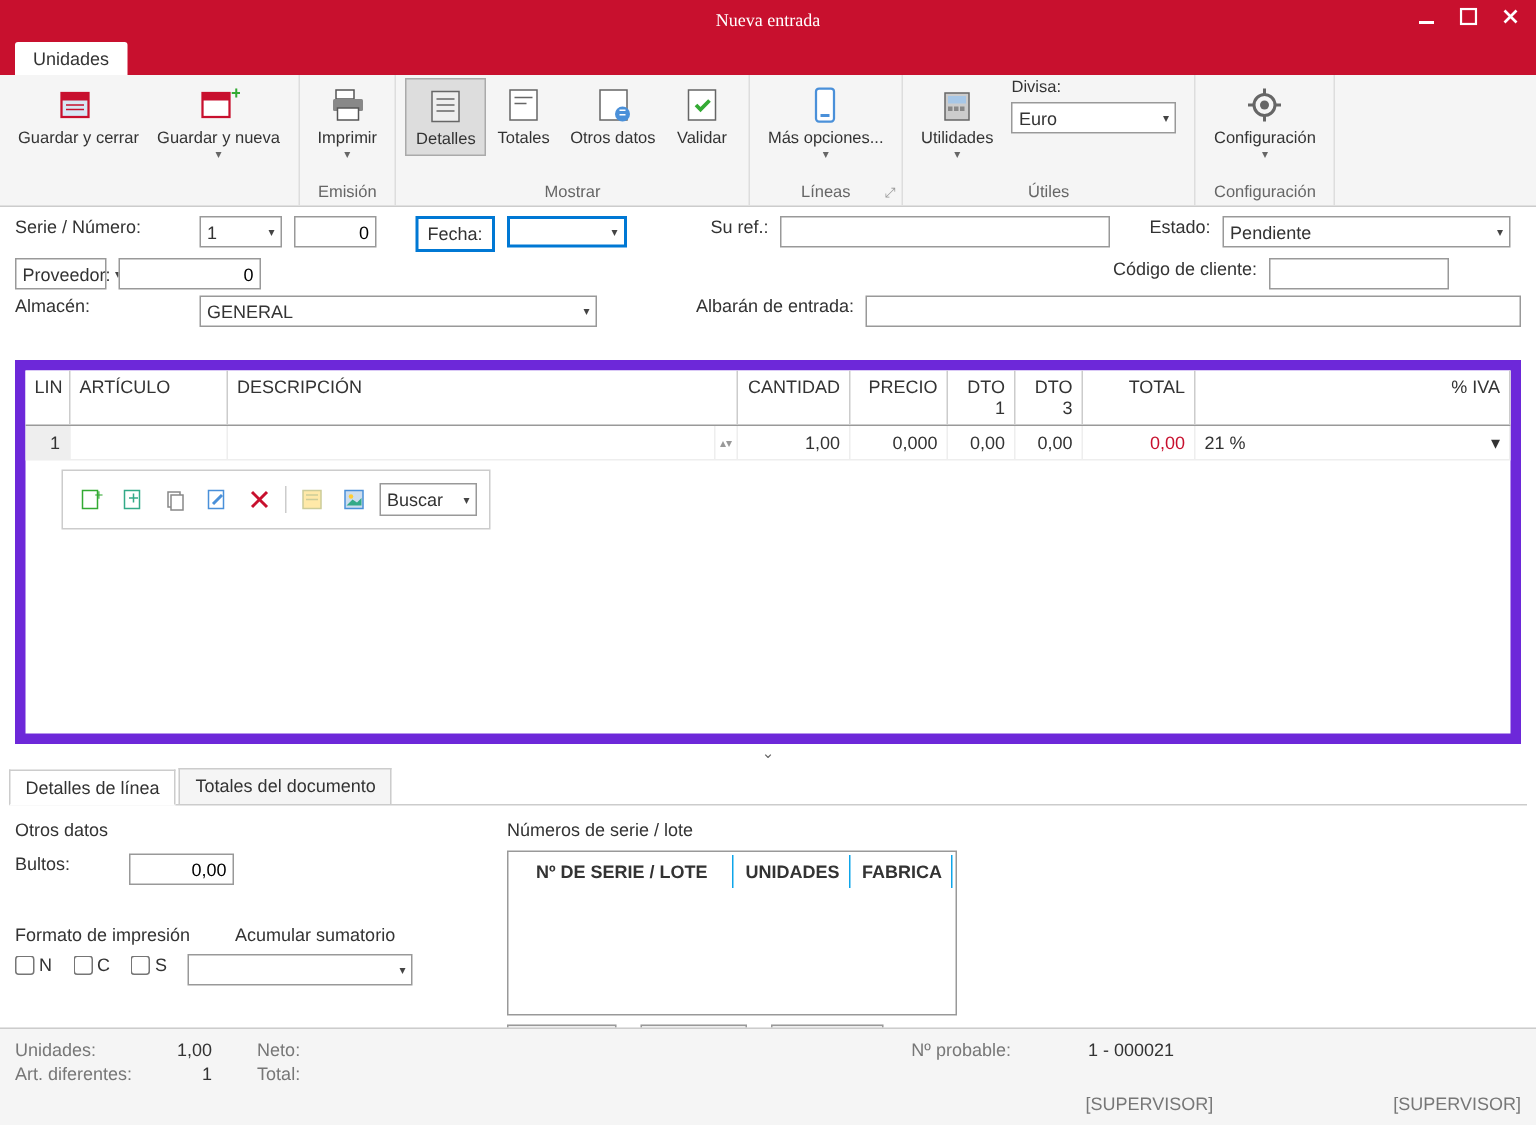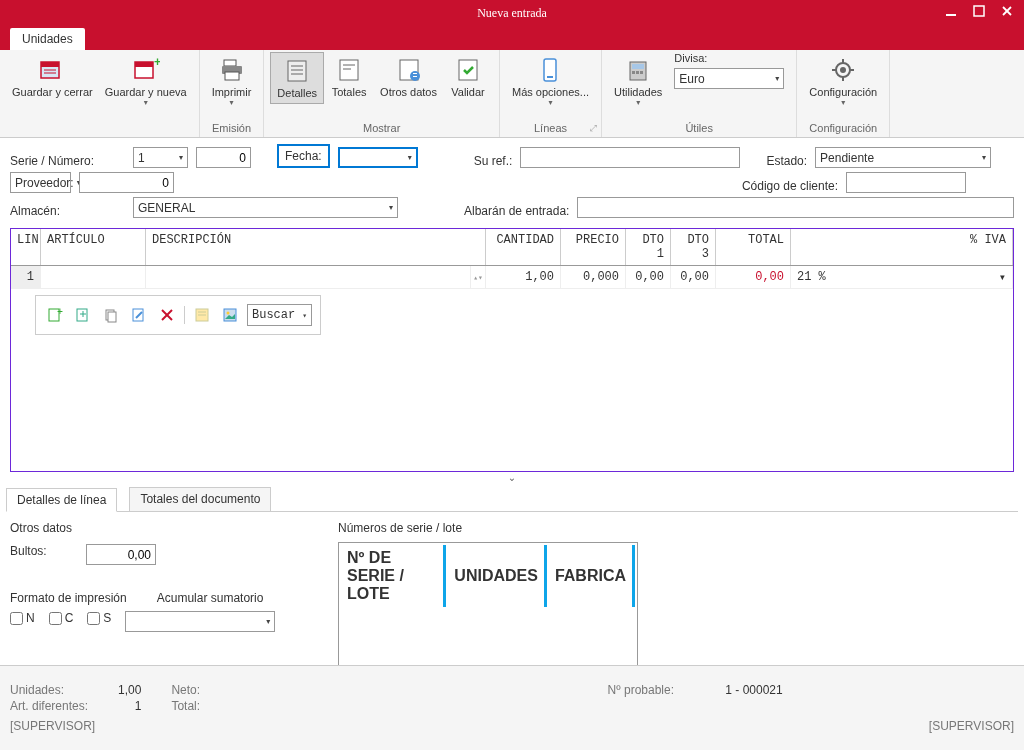--- a/index.html
+++ b/index.html
@@ -22,59 +22,59 @@
 .ribbon-btn.active { background: #ddd; border: 1px solid #aaa; }
 .ribbon-btn .icon { width: 28px; height: 28px; margin-bottom: 2px; }
 .ribbon-btn .lbl { font-size: 11px; text-align: center; line-height: 1.1; }
 .ribbon-btn .caret { font-size: 8px; color: #666; }
 .ribbon-inline-field { display: flex; flex-direction: column; justify-content: center; padding: 0 6px; gap: 4px; }
 .ribbon-inline-row { display: flex; align-items: center; gap: 4px; }
 .ribbon-inline-row label { font-size: 11px; }
 .ribbon-select { border: 1px solid #999; font-size: 11px; height: 20px; width: 110px; background: #fff; }
 
 .form-area { padding: 6px 10px; display: flex; flex-direction: column; gap: 4px; }
-.form-row { display: flex; align-items: flex-end; gap: 8px; }
+.form-row { display: flex; align-items: flex-start; gap: 8px; }
 .form-label { font-size: 12px; white-space: nowrap; }
 input[type=text], .combo { border: 1px solid #999; height: 21px; font-size: 12px; padding: 0 4px; background: #fff; }
 .combo { display: flex; align-items: center; justify-content: space-between; cursor: pointer; }
 .combo .caret { font-size: 8px; color: #444; padding-left: 3px; }
 .num-right { text-align: right; }
 .highlight-field { border: 2px solid #0078d4 !important; }
 
-.grid { border: 1px solid #6d28d9; margin: 4px 10px 0; font-family: Liberation Mono, monospace; }
+.grid { border: 7px solid #6d28d9; margin: 16px 10px 0; }
 .grid-header { display: flex; background: #fff; border-bottom: 1px solid #999; }
 .grid-header .gh { border-right: 1px solid #ccc; padding: 4px 6px; font-size: 12px; }
 .grid-row { display: flex; border-bottom: 1px solid #eee; align-items: stretch; }
 .grid-row .gc { border-right: 1px solid #eee; padding: 3px 6px; font-size: 12px; height: 22px; display: flex; align-items: center; }
 .grid-body { min-height: 22px; }
 .grid-toolbar { padding: 8px; display: flex; gap: 6px; align-items: center; border:1px solid #ccc; margin:6px 24px; width:fit-content;}
 .grid-toolbar .tbtn { width: 22px; height: 22px; display: flex; align-items: center; justify-content: center; cursor: pointer; }
 .grid-space { height: 130px; }
 .collapse-handle { text-align: center; font-size: 10px; color: #666; cursor: pointer; }
 
 .sub-tabs { display: flex; border-bottom: 1px solid #ccc; margin: 4px 6px 0; }
-.sub-tab { padding: 4px 10px; font-size: 12px; border: 1px solid #ccc; border-bottom: none; background: #f5f5f5; cursor: pointer; margin-right: 12px; }
+.sub-tab { padding: 4px 10px; font-size: 12px; border: 1px solid #ccc; border-bottom: none; background: #f5f5f5; cursor: pointer; margin-right: 2px; }
 .sub-tab.active { background: #fff; border-bottom: 1px solid #fff; position: relative; top: 1px; }
 
 .details-panels { display: flex; gap: 8px; padding: 6px 10px; }
 .panel { border: 1px solid #ccc; flex: 1; }
 .panel-title { background: #f5f5f5; border-bottom: 1px solid #ddd; padding: 3px 8px; font-size: 12px; }
 .panel-body { padding: 6px 8px; }
 .panel-body .frow { display: flex; align-items: flex-start; gap: 6px; margin-bottom: 6px; }
 .checkline { display: flex; gap: 14px; align-items: center; }
 .checkline label { display: flex; align-items: center; gap: 3px; font-size: 12px; }
 .serial-table { border: 1px solid #999; width: 100%; }
-.serial-table th { border-right: 3px solid #0ea5e9; padding: 4px 6px; font-size: 16px; text-align: left; font-weight: bold; background: #fff; }
+.serial-table th { border-right: 1px solid #0ea5e9; padding: 4px 6px; font-size: 12px; text-align: center; font-weight: bold; background: #fff; }
 .serial-body { height: 80px; }
 .btn { border: 1px solid #999; background: #f0f0f0; padding: 3px 18px; font-size: 12px; cursor: pointer; }
 
-.statusbar { background: #f5f5f5; border-top: 1px solid #ccc; padding: 17px 10px; display: flex; flex-direction: column; gap: 6px; color: #777; font-size: 12px; position: absolute; bottom: 0; left: 0; right: 0; }
+.statusbar { background: #f5f5f5; border-top: 1px solid #ccc; padding: 7px 10px; display: flex; flex-direction: column; gap: 6px; color: #777; font-size: 12px; position: absolute; bottom: 0; left: 0; right: 0; }
 .status-top { display: flex; gap: 30px; }
 .status-top .sv { color: #333; }
-.status-bottom { display: flex; justify-content: space-between; gap: 120px; }
+.status-bottom { display: flex; justify-content: flex-end; gap: 120px; }
 
 
 svg { display: block; }
 </style>
 </head>
 <body>
 
 <div class="titlebar">
   <span class="titlebar-title">Nueva entrada</span>
   <div class="titlebar-buttons">
@@ -255,21 +255,21 @@
     <span class="form-label highlight-field" style="border:2px solid #0078d4; padding:3px 6px">Fecha:</span>
     <div class="combo highlight-field" style="width:80px">
         <span></span>
         <span class="caret">▾</span>
       </div>
     <span style="width:40px"></span>
     <span class="form-label">Su ref.:</span>
     <input type="text" style="width: 220px;" value="">
     <span style="width:10px"></span>
     <span class="form-label">Estado:</span>
-    <div class="combo" style="width:176px">
+    <div class="combo" style="width:192px">
         <span>Pendiente</span>
         <span class="caret">▾</span>
       </div>
   </div>
   <div class="form-row">
     <div class="combo" style="width:61px">
         <span>Proveedor:</span>
         <span class="caret">▾</span>
       </div>
     <input type="text" class="num-right" style="width: 95px;" value="0">

